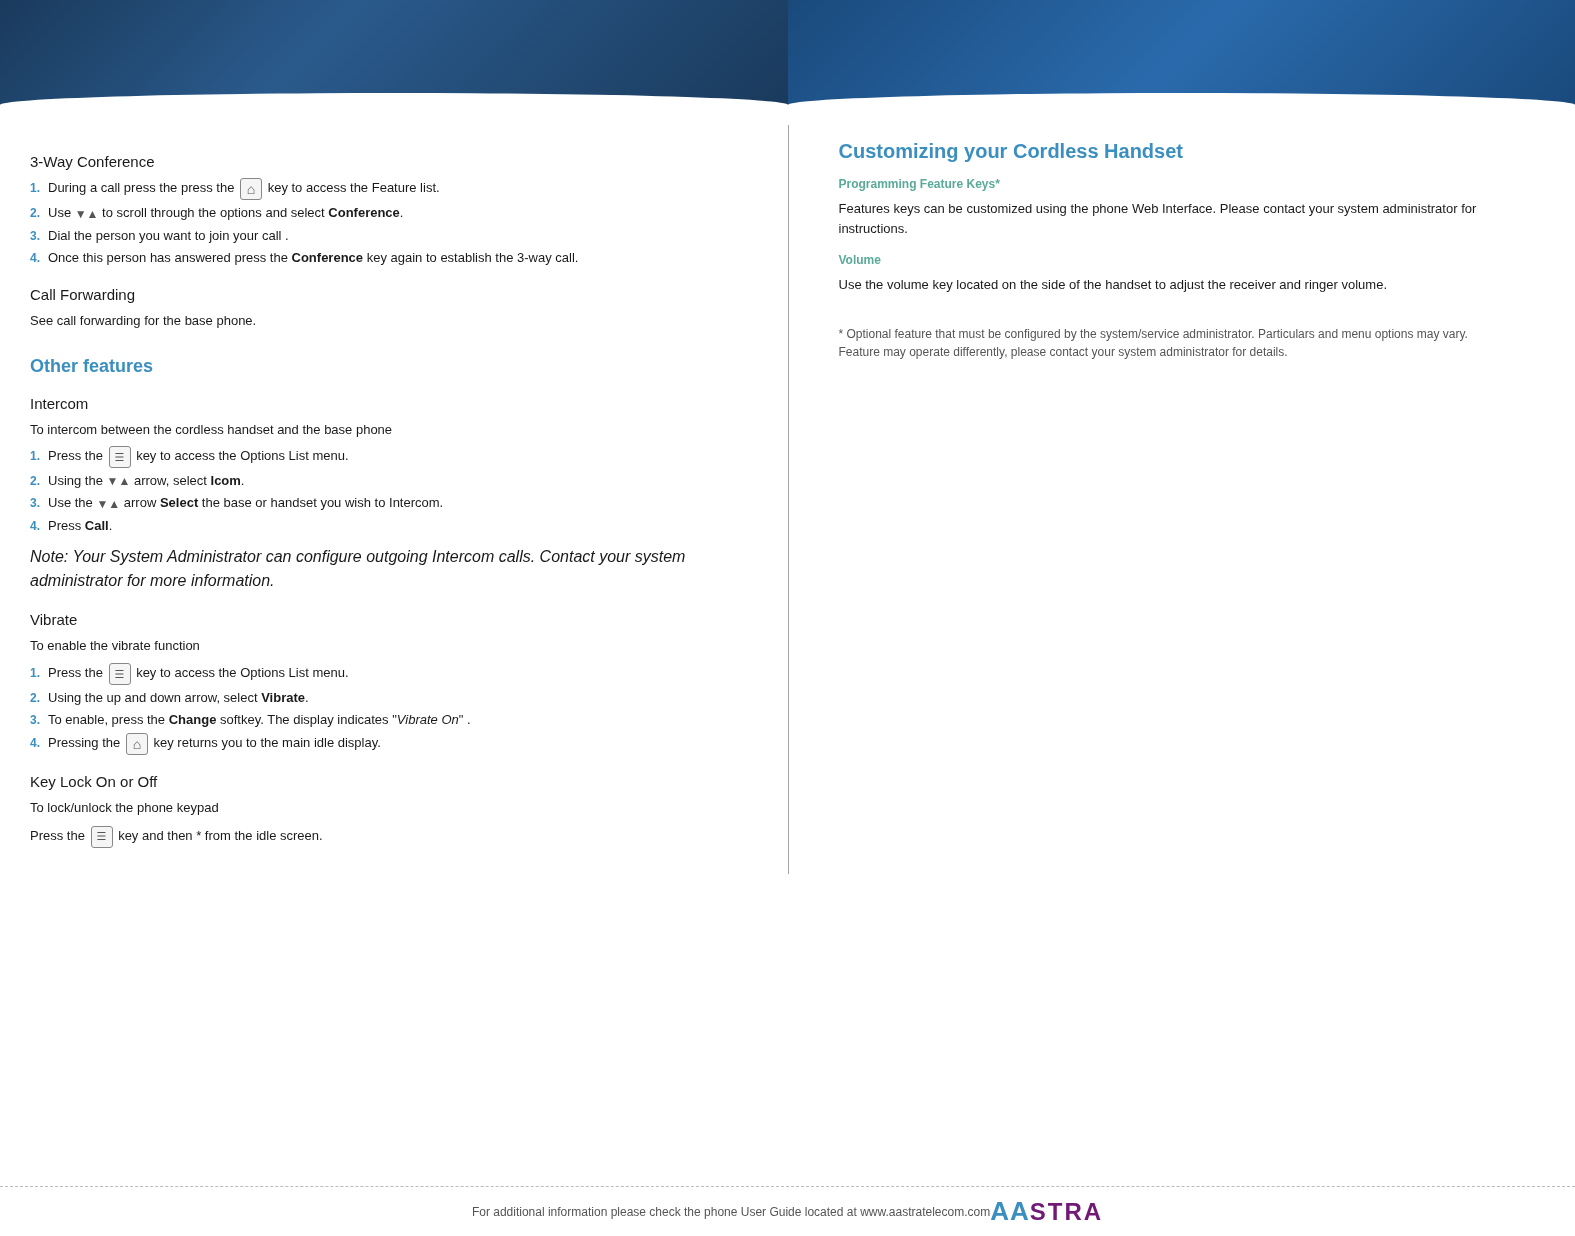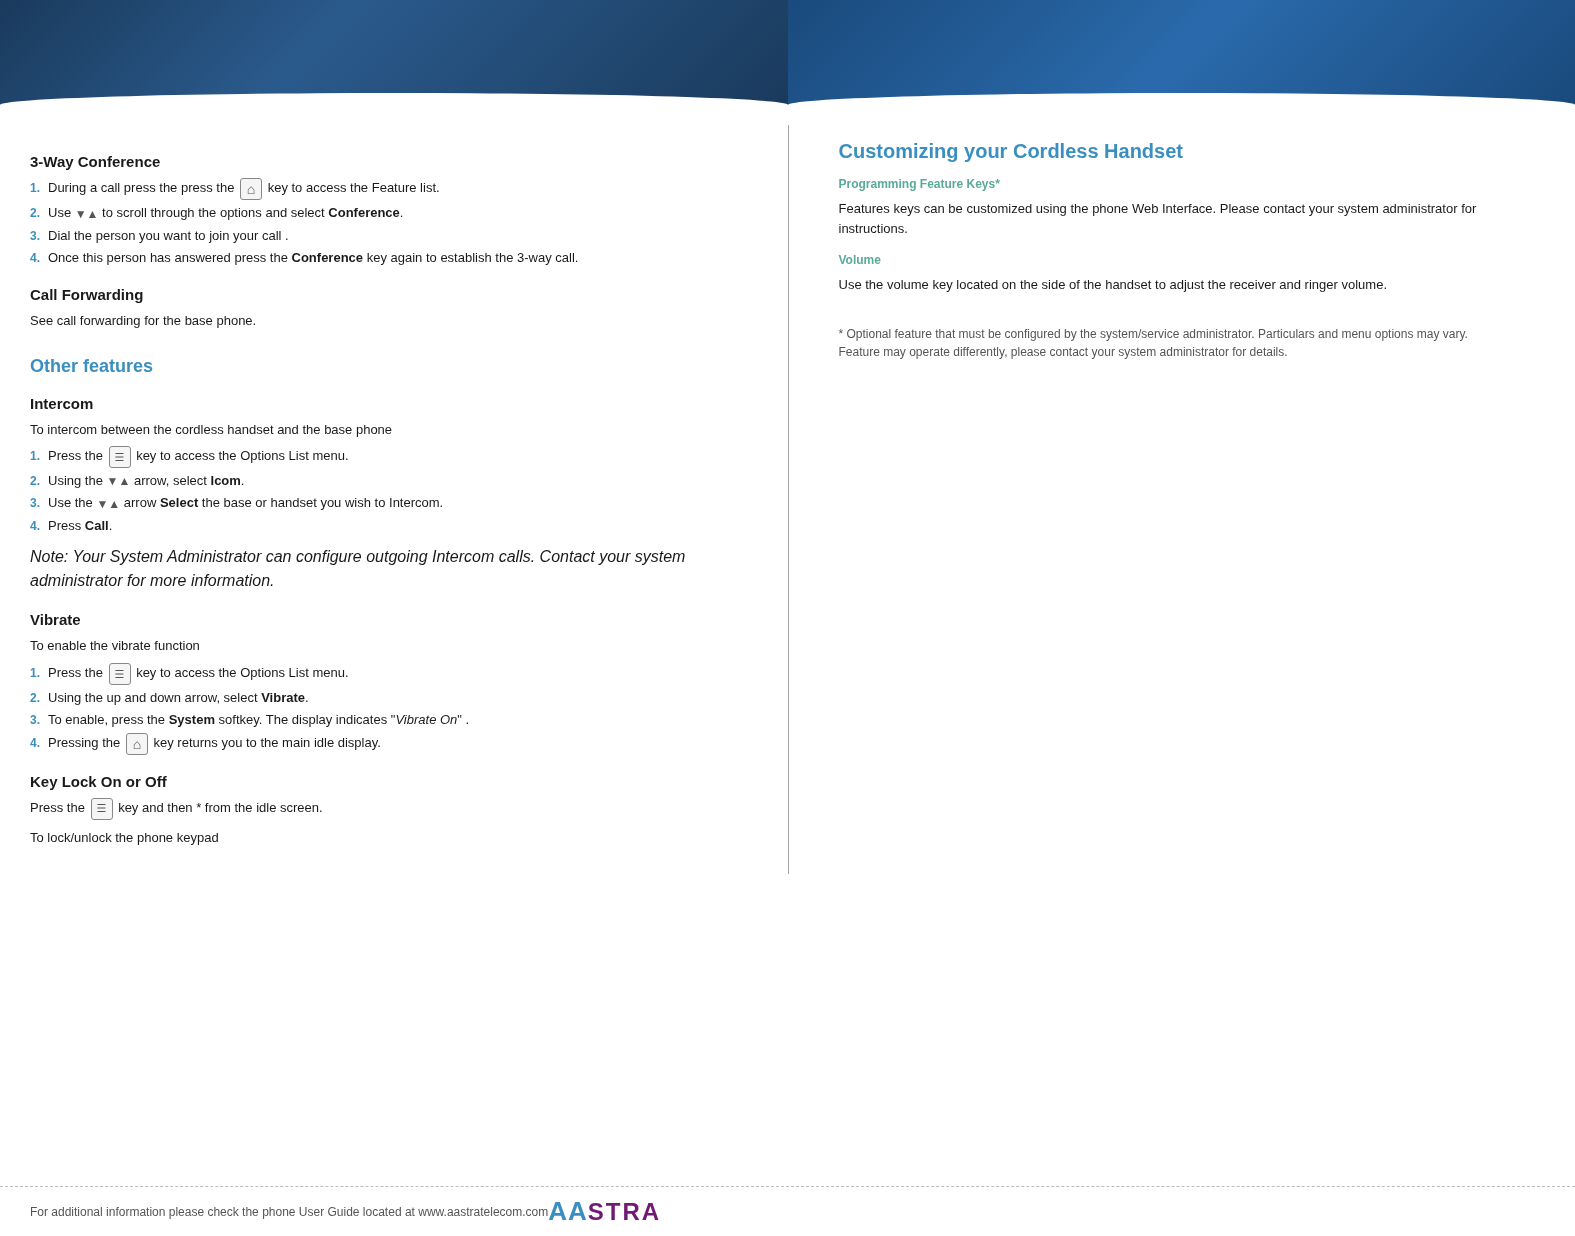--- a/index.html
+++ b/index.html
@@ -66,21 +66,21 @@
 
     .right-panel {
       width: 50%;
       padding: 10px 64px 20px 50px;
       border-left: 1px solid #a3a3a3;
     }
 
     
     .section-title {
       font-size: 15px;
-      font-weight: bold;
+      font-weight: normal;
       color: #1a1a1a;
       margin-bottom: 8px;
       margin-top: 18px;
     }
 
     .section-title-colored {
       font-size: 20px;
       font-weight: bold;
       color: #3a8fc0;
       margin-bottom: 12px;
@@ -188,21 +188,21 @@
 
     
     .footer {
       position: absolute;
       bottom: 0;
       left: 0;
       right: 0;
       height: 50px;
       display: flex;
       align-items: center;
-      justify-content: flex-start;
+      justify-content: center;
       border-top: 1px dashed #bbb;
       padding: 0 30px;
     }
 
     .footer-text {
       font-size: 12px;
       color: #555;
     }
 
     .logo-container {
@@ -290,31 +290,31 @@
       <li>
         <span class="list-num">1.</span>
         <span class="list-content">Press the <span class="inline-icon menu-icon"></span> key to access the Options List menu.</span>
       </li>
       <li>
         <span class="list-num">2.</span>
         <span class="list-content">Using the up and down arrow, select <b>Vibrate</b>.</span>
       </li>
       <li>
         <span class="list-num">3.</span>
-        <span class="list-content">To enable, press the <b>System</b> softkey. The display indicates "<i>Vibrate On</i>" .</span>
+        <span class="list-content">To enable, press the <b>Change</b> softkey. The display indicates "<i>Vibrate On</i>" .</span>
       </li>
       <li>
         <span class="list-num">4.</span>
         <span class="list-content">Pressing the <span class="inline-icon home-icon"></span> key returns you to the main idle display.</span>
       </li>
     </ul>
 
     <div class="section-title">Key Lock On or Off</div>
+    <p>To lock/unlock the phone keypad</p>
     <p>Press the <span class="inline-icon menu-icon"></span> key and then * from the idle screen.</p>
-    <p>To lock/unlock the phone keypad</p>
 
   </div>
 
   <div class="right-panel">
 
     <div class="section-title-colored">Customizing your Cordless Handset</div>
 
     <div class="subsection-title">Programming Feature Keys*</div>
     <p>Features keys can be customized using the phone Web Interface. Please contact your system administrator for instructions.</p>
 

